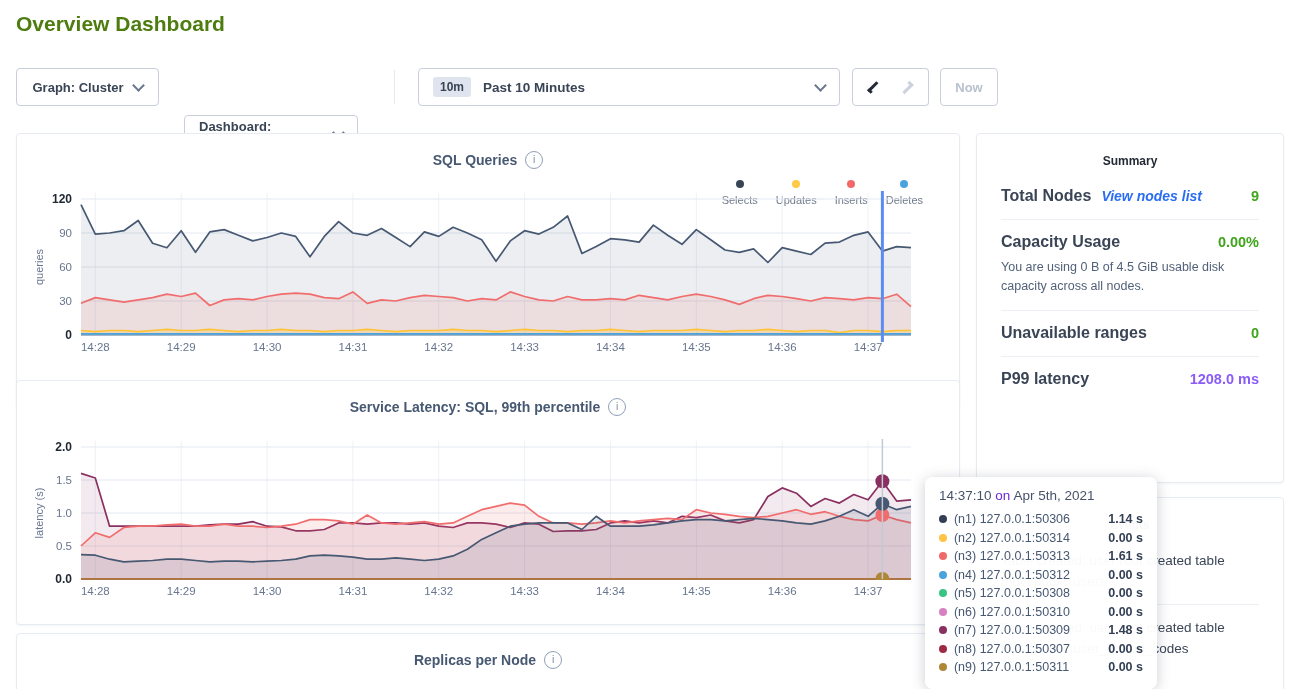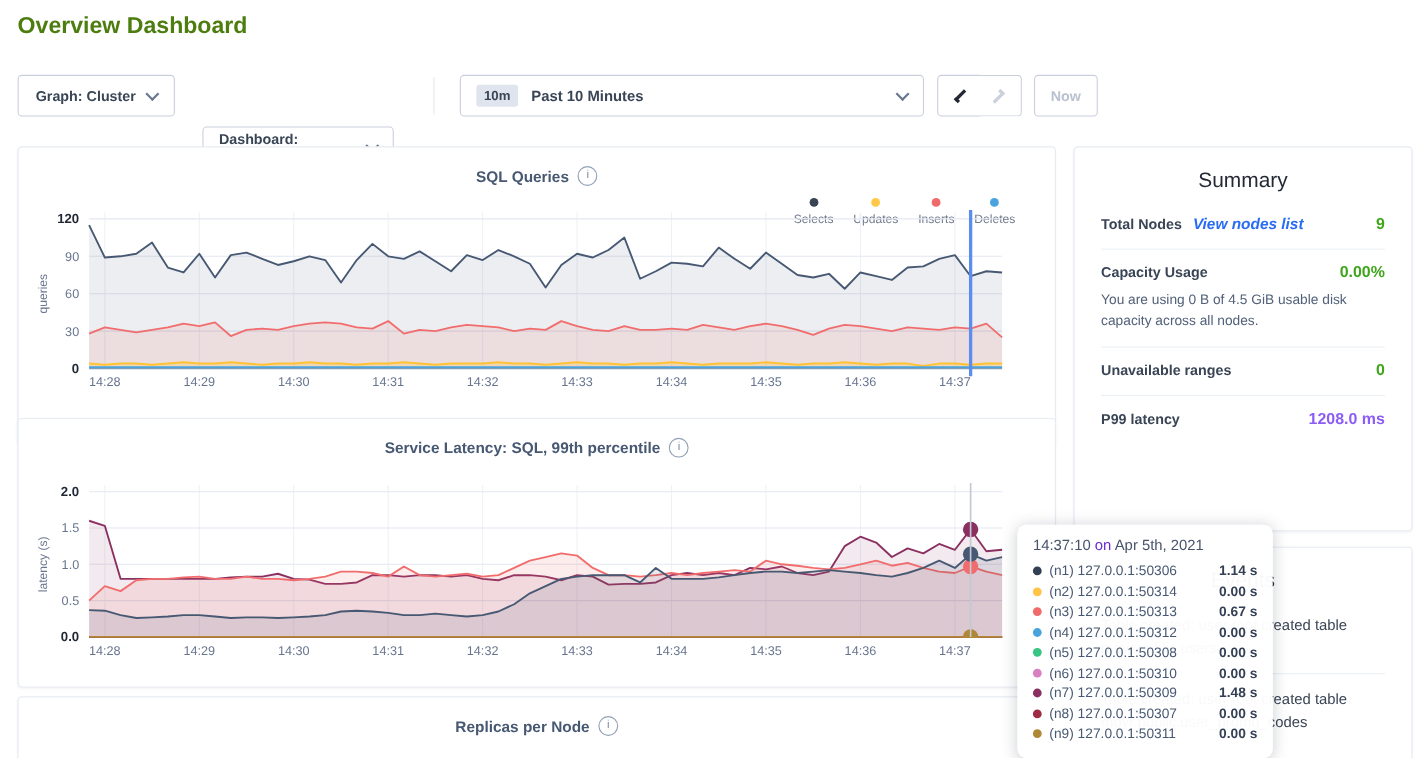--- a/index.html
+++ b/index.html
@@ -43,25 +43,25 @@
   .dot{width:8px;height:8px;border-radius:50%;display:inline-block;}
   .chart-svg{position:absolute;left:12px;}
   #svg-sql{top:50px;}
   #svg-lat{top:48px;}
   .tick{font-size:11.5px;fill:#68758f;}
   .tickb{font-size:12px;font-weight:700;fill:#1f2733;}
   .xlab{font-size:11.5px;fill:#68758f;}
   .ylab{font-size:11px;fill:#68758f;}
 
   
-  .side-head{text-align:center;font-size:19px;font-weight:400;color:#242a35;padding:20px 0 6px;}
+  .side-head{text-align:center;font-size:12px;font-weight:700;color:#242a35;padding:20px 0 6px;}
   .srow{padding:13px 0 14px;border-bottom:1px solid #ecf0f5;}
   .srow:last-child{border-bottom:none;}
   .srow-top{display:flex;align-items:baseline;}
-  .slabel{font-size:13px;font-weight:700;color:#394455;}
+  .slabel{font-size:16px;font-weight:700;color:#394455;}
   .slink{font-size:14px;font-weight:700;margin-left:10px;text-decoration:none;font-style:italic;}
   .svalue{margin-left:auto;font-size:14.5px;font-weight:700;}
   .sdesc{font-size:12.5px;color:#526179;line-height:1.5;margin-top:7px;}
 
   
   .eitem{padding:12px 0;font-size:13.5px;color:#394455;line-height:21px;border-bottom:1px solid #ecf0f5;}
   .eitem:last-child{border-bottom:none;}
 
   
   .tooltip{position:absolute;left:925px;top:477px;width:232px;z-index:10;box-sizing:border-box;
@@ -310,21 +310,21 @@
           <span class="tt-val">1.14 s</span>
         </div>
         <div class="tt-row">
           <span class="dot" style="background:#ffc345"></span>
           <span class="tt-node">(n2) 127.0.0.1:50314</span>
           <span class="tt-val">0.00 s</span>
         </div>
         <div class="tt-row">
           <span class="dot" style="background:#f16969"></span>
           <span class="tt-node">(n3) 127.0.0.1:50313</span>
-          <span class="tt-val">0.67 s</span>
+          <span class="tt-val">1.61 s</span>
         </div>
         <div class="tt-row">
           <span class="dot" style="background:#4aa3dd"></span>
           <span class="tt-node">(n4) 127.0.0.1:50312</span>
           <span class="tt-val">0.00 s</span>
         </div>
         <div class="tt-row">
           <span class="dot" style="background:#38c583"></span>
           <span class="tt-node">(n5) 127.0.0.1:50308</span>
           <span class="tt-val">0.00 s</span>

